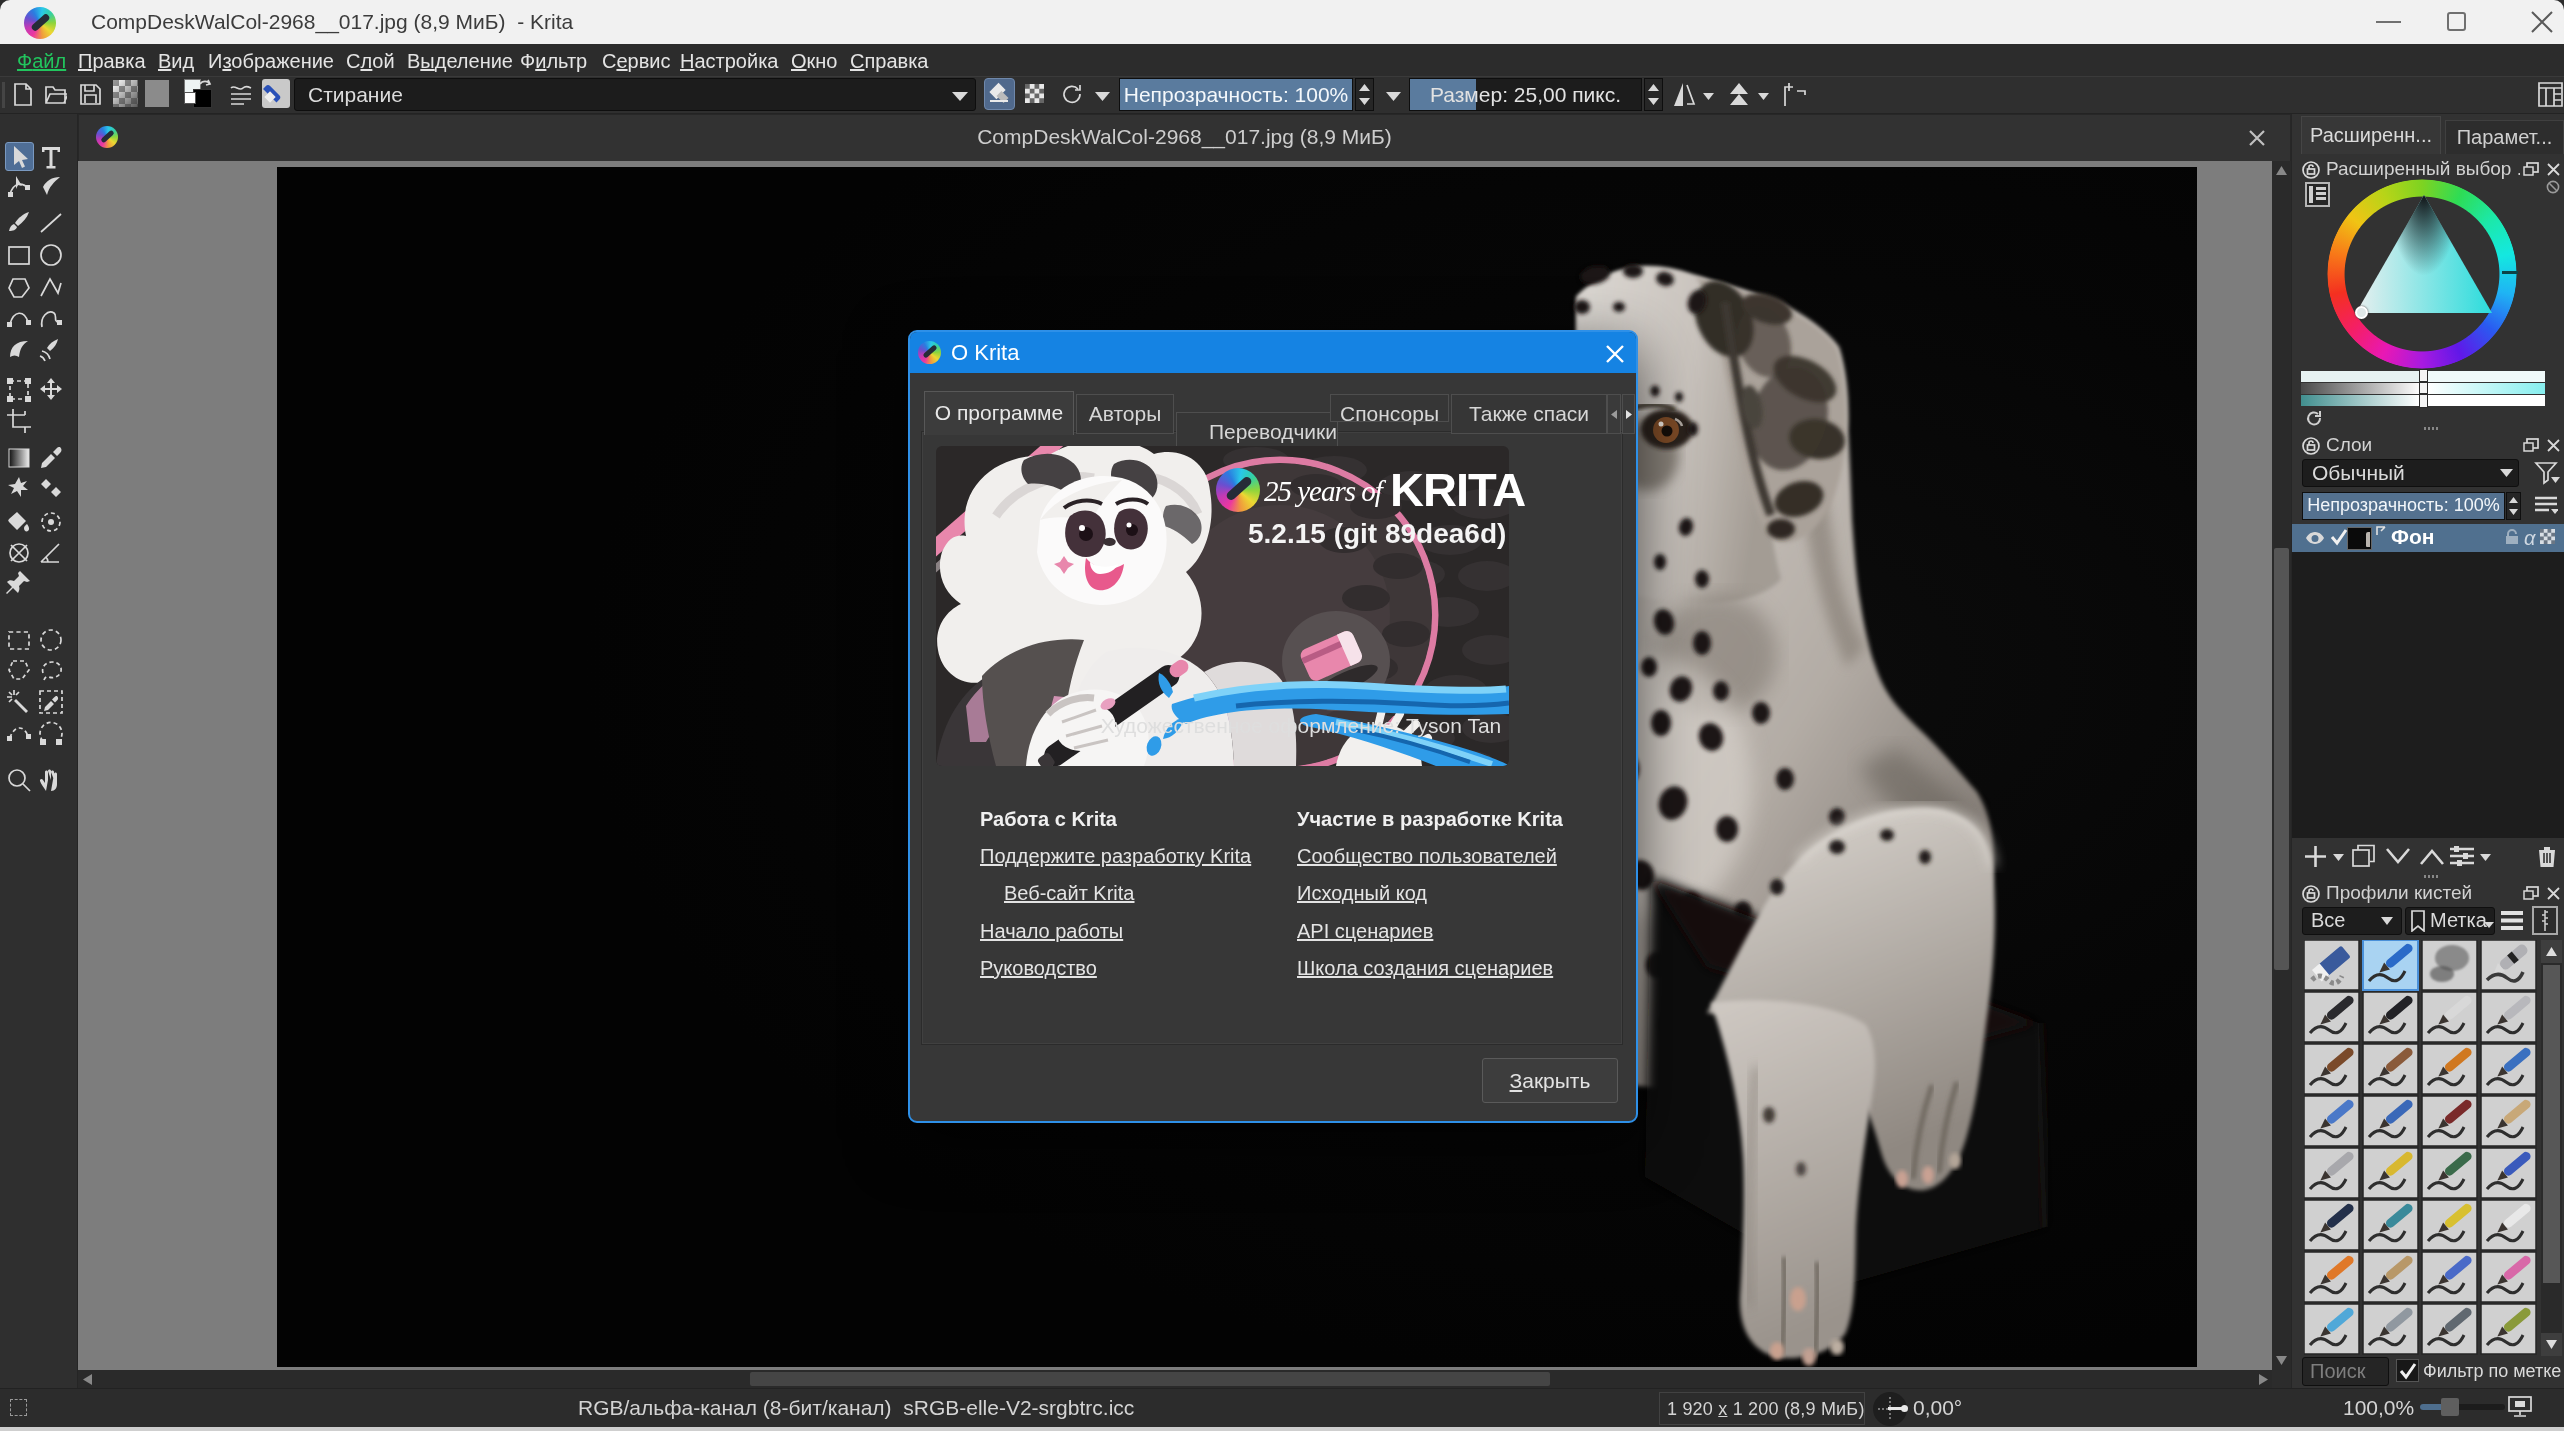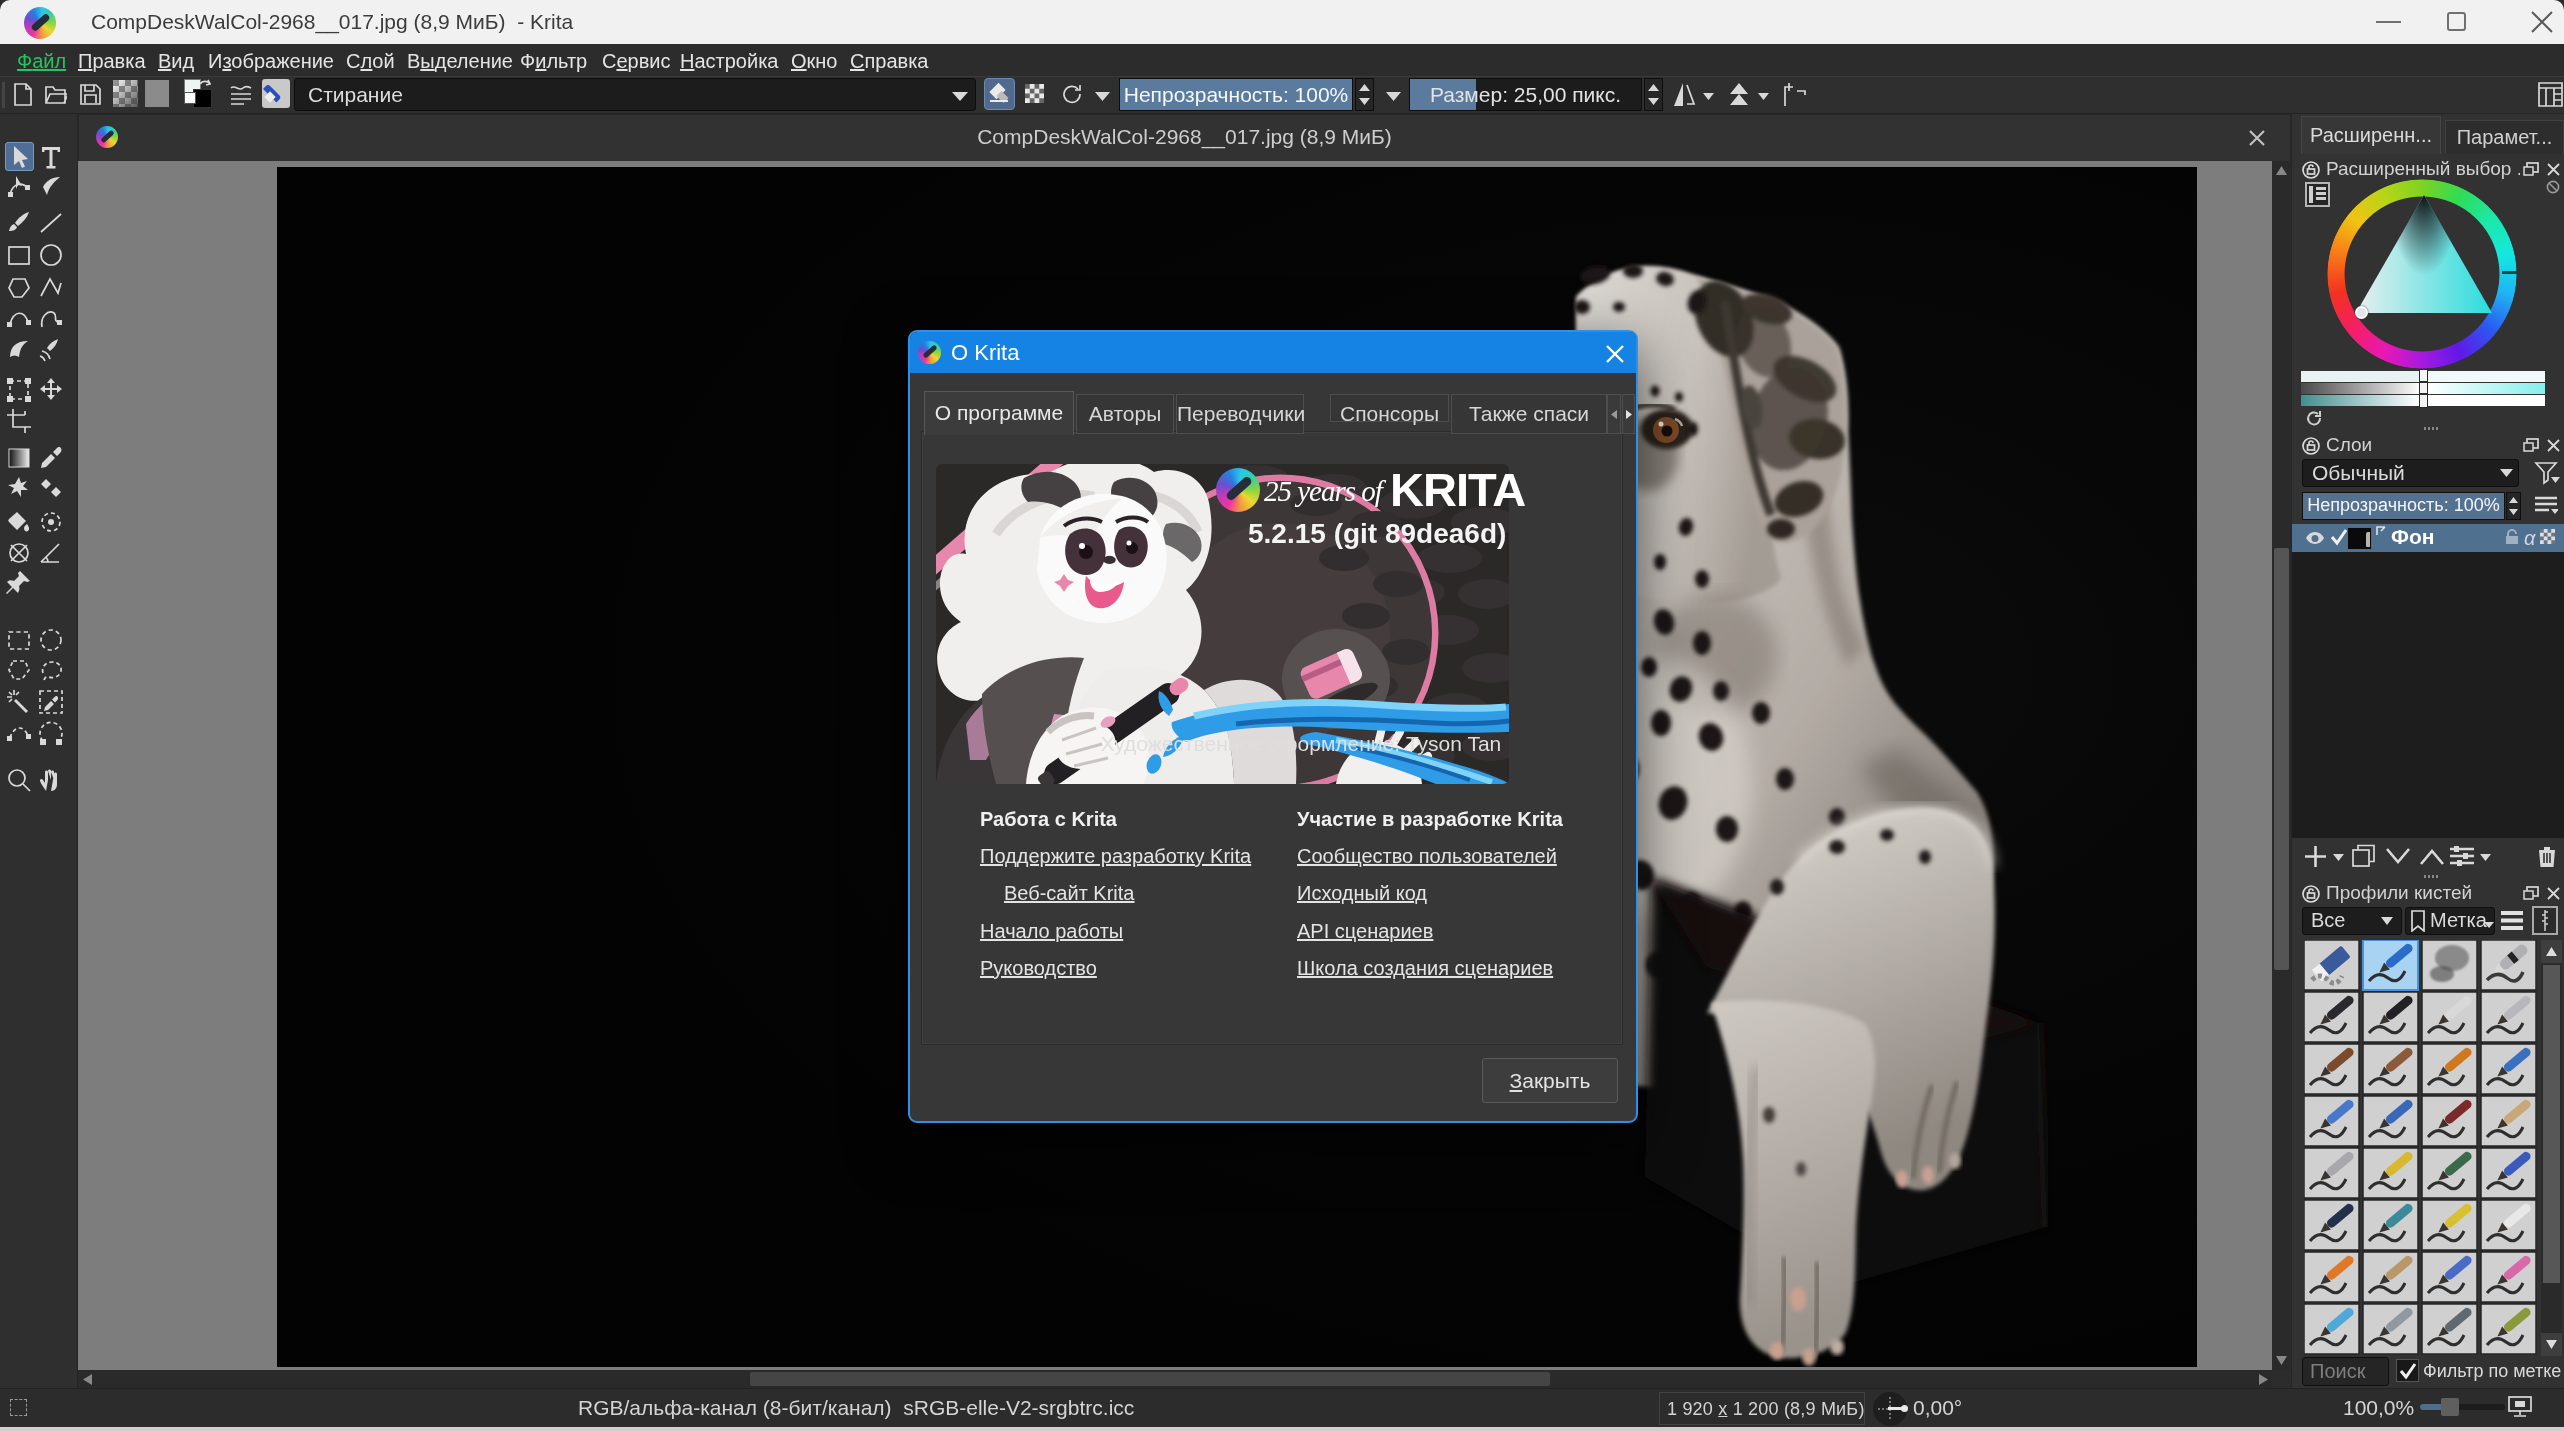--- a/index.html
+++ b/index.html
@@ -855,33 +855,33 @@
 <div class="a" style="left:910px;top:332px;width:726px;height:41px;background:#1583e3;border-radius:7px 7px 0 0;"></div>
 <div class="a" style="left:918px;top:341px;width:23px;height:23px;border-radius:50%;background:conic-gradient(from 210deg,#ec37a0,#c13ab5,#6a4fd0,#2a7de0,#29c8e8,#35d0a0,#8ed43c,#ecd832,#f09c3c,#ec37a0);"></div>
 <div class="a" style="left:922px;top:349px;width:16px;height:5px;background:#262c38;border-radius:3px;transform:rotate(-42deg);"></div>
 <div class="a" style="left:951px;top:340px;font-size:22px;color:#fff;">О Krita</div>
 <svg class="a" style="left:1605px;top:344px;" width="20" height="20">
     <path d="M2,2 L18,18 M18,2 L2,18" stroke="#fff" stroke-width="2.4"></path>
   </svg>
 <div class="a" style="left:921px;top:431px;width:702px;height:614px;border:1px solid #2b2b2b;box-shadow:inset 0 0 0 1px #404040;"></div>
 <div class="a" style="left:924px;top:391px;width:150px;height:44px;background:#3c3c3c;border:1px solid #585858;border-bottom:none;text-align:center;line-height:42px;font-size:21px;color:#e8e8e8;">О программе</div>
 <div class="a" style="left:1076px;top:394px;width:98px;height:40px;background:#363636;border:1px solid #4e4e4e;text-align:center;line-height:38px;font-size:21px;color:#d6d6d6;">Авторы</div>
-<div class="a" style="left:1176px;top:394px;width:128px;height:40px;background:#363636;border:1px solid #4e4e4e;text-align:right;line-height:38px;font-size:21px;color:#d6d6d6;">Переводчики</div>
+<div class="a" style="left:1176px;top:412px;width:162px;height:40px;background:#363636;border:1px solid #4e4e4e;text-align:right;line-height:38px;font-size:21px;color:#d6d6d6;">Переводчики</div>
 <div class="a" style="left:1330px;top:394px;width:119px;height:28px;background:#363636;border:1px solid #4e4e4e;text-align:center;line-height:38px;font-size:21px;color:#d6d6d6;">Спонсоры</div>
 <div class="a" style="left:1451px;top:394px;width:156px;height:40px;background:#363636;border:1px solid #4e4e4e;text-align:center;line-height:38px;font-size:21px;color:#d6d6d6;overflow:hidden;">Также спаси</div>
 <div class="a" style="left:1607px;top:394px;width:14px;height:40px;background:#3a3a3a;border:1px solid #4e4e4e;"></div>
 <svg class="a" style="left:1610px;top:409px;" width="8" height="11">
     <path d="M7,1 v9 l-6,-4.5 z" fill="#9a9a9a"></path>
   </svg>
 <div class="a" style="left:1622px;top:394px;width:13px;height:40px;background:#3a3a3a;border:1px solid #4e4e4e;"></div>
 <svg class="a" style="left:1625px;top:409px;" width="8" height="11">
     <path d="M1,1 v9 l6,-4.5 z" fill="#e2e2e2"></path>
   </svg>
 
-<div class="a" style="left:936px;top:464px;width:573px;height:320px;border-radius:6px;overflow:hidden;">
+<div class="a" style="left:936px;top:446px;width:573px;height:320px;border-radius:6px;overflow:hidden;">
 <svg width="573" height="320" viewBox="0 0 573 320">
 <rect width="573" height="320" fill="#2b2828"></rect>
 <g fill="#353132">
 <ellipse cx="320" cy="14" rx="33" ry="13"></ellipse>
         <ellipse cx="398" cy="24" rx="33" ry="14"></ellipse>
         <ellipse cx="476" cy="40" rx="33" ry="15"></ellipse>
         <ellipse cx="548" cy="58" rx="33" ry="15"></ellipse>
 <ellipse cx="360" cy="58" rx="32" ry="14"></ellipse>
         <ellipse cx="438" cy="74" rx="32" ry="15"></ellipse>
         <ellipse cx="514" cy="94" rx="32" ry="15"></ellipse>

